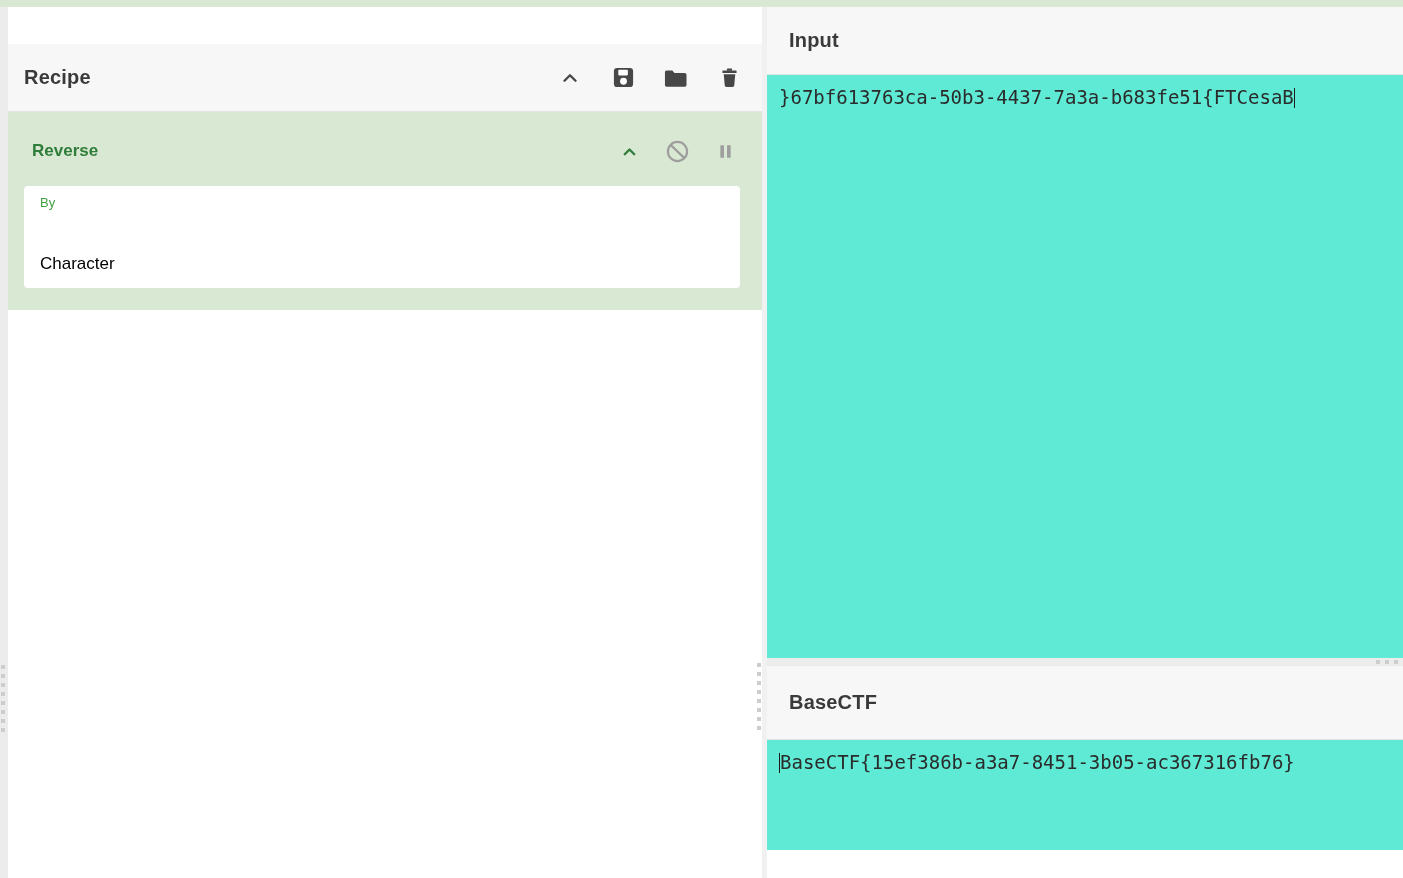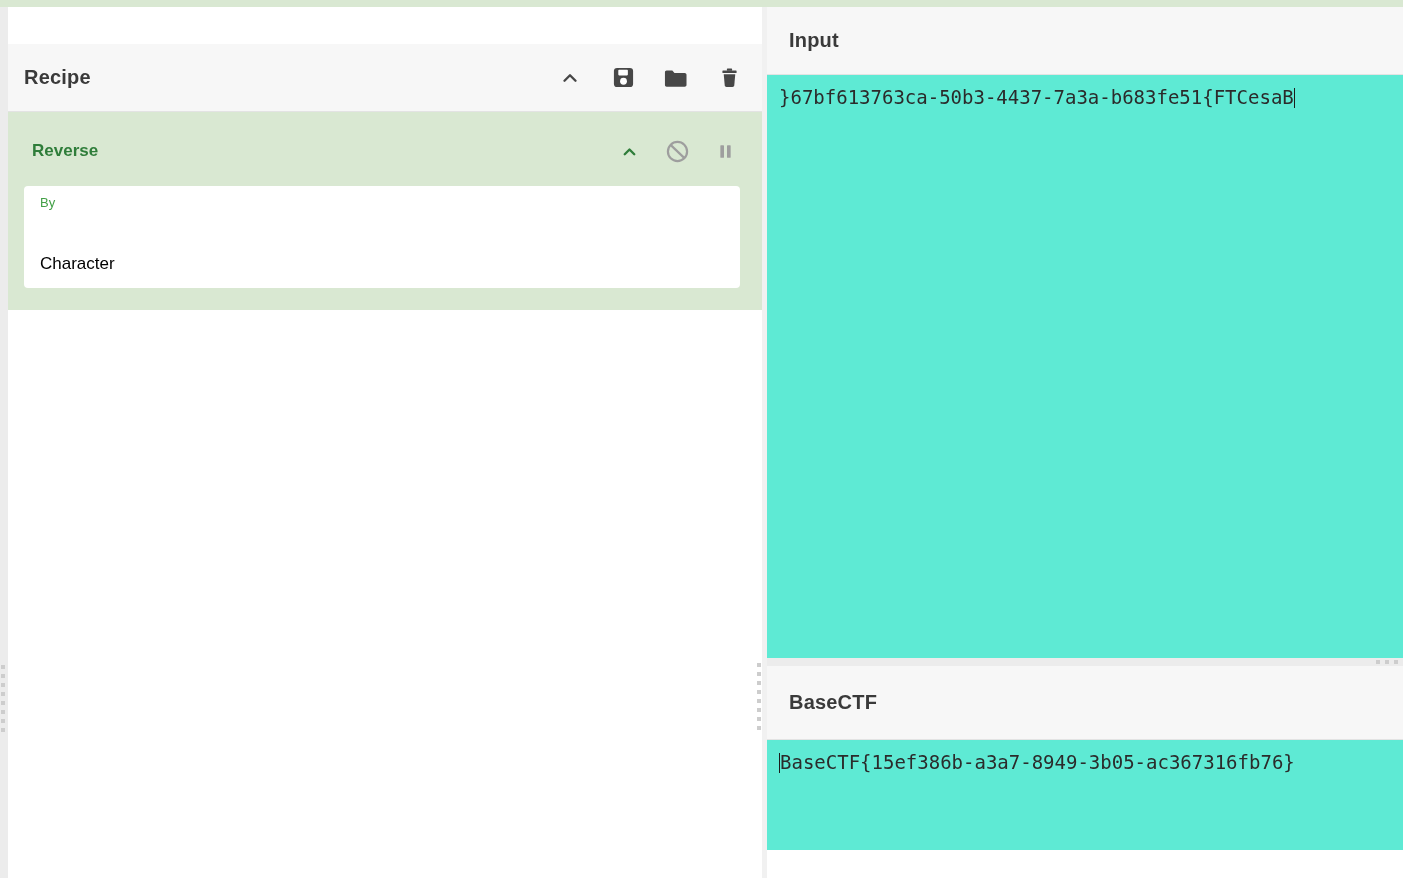--- a/index.html
+++ b/index.html
@@ -172,15 +172,15 @@
 
 
   <div class="h-splitter">
     <div class="h-dots"></div>
   </div>
 
   <div class="io-header output-header">
     <span class="pane-title">BaseCTF</span>
   </div>
 
-  <div class="mono-area output-text"><span class="caret"></span><span>BaseCTF{15ef386b-a3a7-8949-3b05-ac367316fb76}</span></div>
+  <div class="mono-area output-text"><span class="caret"></span><span>BaseCTF{15ef386b-a3a7-8451-3b05-ac367316fb76}</span></div>
 
 </div>
 
 </body></html>

